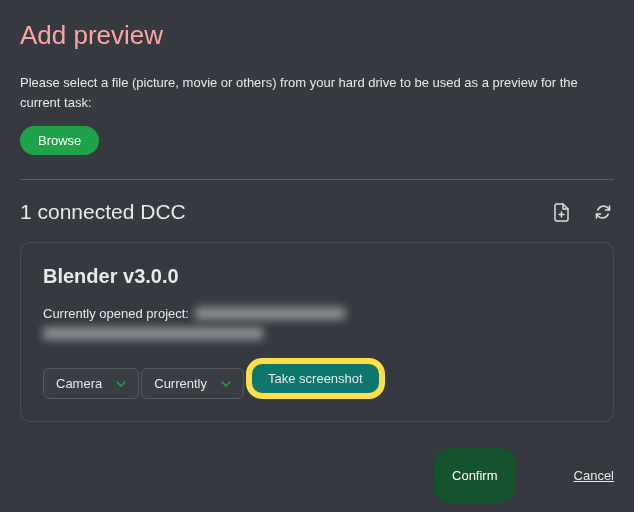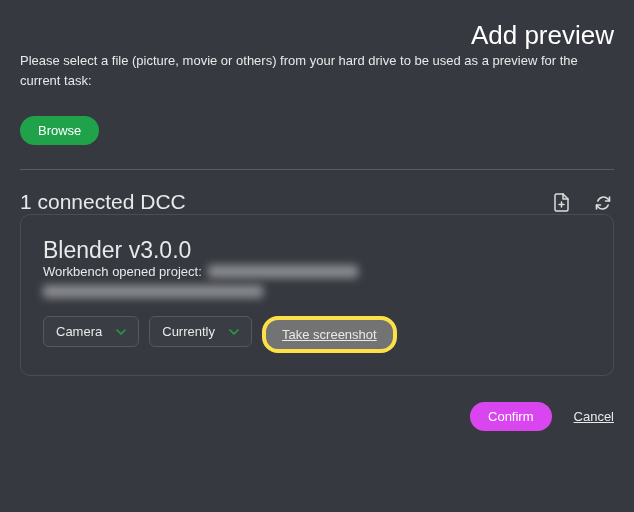--- a/index.html
+++ b/index.html
@@ -8,51 +8,51 @@
     height: 512px;
     background: #36393f;
     font-family: "Segoe UI", -apple-system, BlinkMacSystemFont, sans-serif;
     color: #dcddde;
     padding: 20px;
     overflow: hidden;
   }
   .title {
     font-size: 26px;
     font-weight: 400;
-    color: #ffffff;
-    text-align: right;
+    color: #fca5a5;
+    margin-bottom: 22px;
   }
   .instructions {
     font-size: 13px;
     line-height: 1.5;
     color: #e8e9ea;
     margin-bottom: 14px;
   }
   .browse-btn {
     background: #1fa24a;
     color: #ffffff;
     border: none;
     border-radius: 16px;
     padding: 7px 18px;
     font-size: 13px;
     font-weight: 500;
     cursor: pointer;
     margin-bottom: 24px;
     display: inline-block;
-    margin-top: 12px;
   }
   .divider {
     border: none;
     border-top: 1px solid #5a5d63;
     margin-bottom: 20px;
   }
   .dcc-header {
     display: flex;
-    align-items: flex-end;
+    align-items: center;
     justify-content: space-between;
+    margin-bottom: 18px;
   }
   .dcc-title {
     font-size: 21px;
     font-weight: 400;
     color: #e8e9ea;
   }
   .dcc-actions {
     display: flex;
     gap: 20px;
     align-items: center;
@@ -68,93 +68,94 @@
     padding: 2px;
   }
   .icon-btn svg { display: block; }
   .dcc-card {
     border: 1px solid #4a4d52;
     border-radius: 10px;
     padding: 22px 22px 22px 22px;
     background: #36393f;
   }
   .dcc-name {
-    font-size: 23px;
-    font-weight: 400;
-    color: #e8e9ea;
+    font-size: 20px;
+    font-weight: 700;
+    color: #e8e9ea;
+    margin-bottom: 18px;
   }
   .project-line {
     font-size: 13px;
     color: #e8e9ea;
     margin-bottom: 6px;
     display: flex;
     align-items: center;
     gap: 6px;
   }
   .blur-block {
     display: inline-block;
     background: #8a8c91;
     filter: blur(4px);
     border-radius: 2px;
   }
   .blur1 { width: 150px; height: 13px; }
   .blur2 { width: 220px; height: 13px; margin-bottom: 18px; display:block; }
   .controls-row {
     display: flex;
-    gap: 10px;
-    align-items: flex-start;
+    gap: 2px;
+    align-items: flex-end;
   }
   .dropdown {
     background: #3a3d43;
     border: 1px solid #55585e;
     border-radius: 6px;
     padding: 7px 12px;
     font-size: 13px;
     color: #e8e9ea;
     display: flex;
     align-items: center;
     gap: 14px;
     cursor: pointer;
   }
   .dropdown .chev {
     color: #1fa24a;
     display: flex;
   }
   .pill-btn {
-    background: #737373;
-    border: 4px solid #fde047;
+    background: #0f766e;
+    border: 6px solid #fde047;
     border-radius: 16px;
     padding: 7px 16px;
     font-size: 13px;
     color: #e8e9ea;
     cursor: pointer;
-    text-decoration: underline;
   }
   .footer {
     margin-top: 26px;
     display: flex;
     justify-content: flex-end;
     align-items: center;
     gap: 22px;
   }
   .confirm-btn {
-    background: #d946ef;
+    background: #14532d;
     color: #ffffff;
     border: none;
     border-radius: 16px;
-    padding: 7px 18px;
+    padding: 20px 18px;
     font-size: 13px;
     font-weight: 500;
     cursor: pointer;
   }
   .cancel-link {
     color: #e8e9ea;
     font-size: 13px;
     text-decoration: underline;
     cursor: pointer;
+    margin-left: 36px;
   }
 </style>
 </head>
 <body>
 
 
 
 <h1 class="title">Add preview</h1>
 
 <p class="instructions">Please select a file (picture, movie or others) from your hard drive to be used as a preview for the current task:</p>
@@ -185,21 +186,21 @@
           <path d="M14.2 11a6 6 0 0 1-9.9 2.2L2.5 11"></path>
         </svg>
       </span>
     </button>
   </div>
 </div>
 
 <div class="dcc-card">
   <div class="dcc-name">Blender v3.0.0</div>
   <div class="project-line">
-    <span>Workbench opened project:</span>
+    <span>Currently opened project:</span>
     <span class="blur-block blur1"></span>
   </div>
   <span class="blur-block blur2"></span>
 
   <div class="controls-row">
     <div class="dropdown">
       <span>Camera</span>
       <span class="chev">
         <svg width="10" height="6" viewBox="0 0 10 6" fill="none" stroke="currentColor" stroke-width="1.6" stroke-linecap="round" stroke-linejoin="round">
             <path d="M1 1l4 4 4-4"></path>

